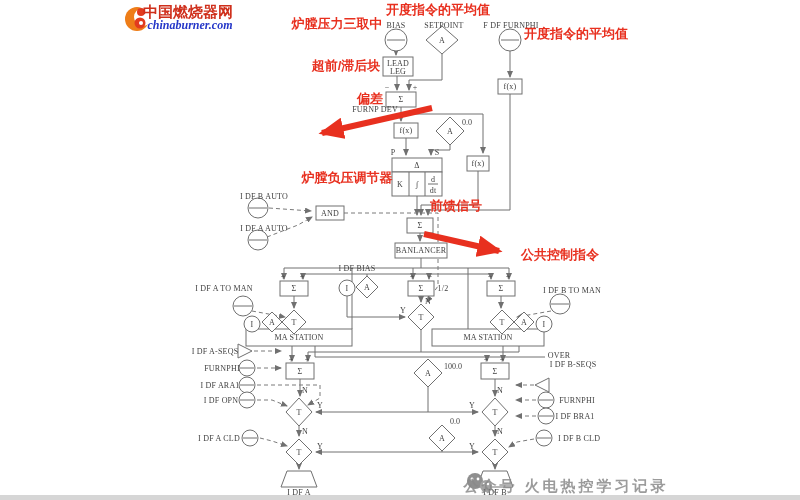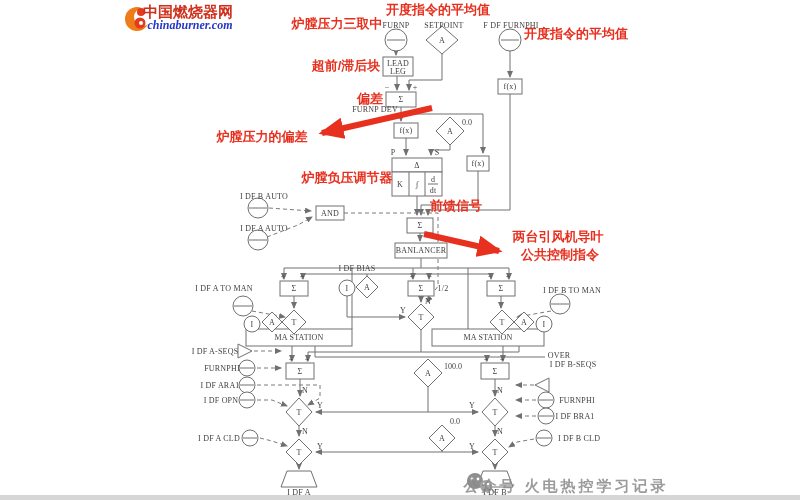--- a/index.html
+++ b/index.html
@@ -198,27 +198,25 @@
 </svg>
 
 <i class="logoT" style="left:188px;top:12px">中国燃烧器网</i>
 <i class="logoU" style="left:190px;top:25px">chinaburner.com</i>
 
 <i class="R" style="left:438px;top:10px">开度指令的平均值</i>
 <i class="R" style="left:337px;top:24px">炉膛压力三取中</i>
 <i class="R" style="left:576px;top:34px">开度指令的平均值</i>
 <i class="R" style="left:346px;top:66px">超前/滞后块</i>
 <i class="R" style="left:370px;top:99px">偏差</i>
-<i class="R" style="left:262px;top:137px">炉膛压力的偏差</i>
 <i class="R" style="left:347px;top:178px">炉膛负压调节器</i>
 <i class="R" style="left:456px;top:206px">前馈信号</i>
-<i class="R" style="left:558px;top:237px">两台引风机导叶</i>
 <i class="R" style="left:560px;top:255px">公共控制指令</i>
 
-<i class="L" style="left:396px;top:25px">FURNP</i>
+<i class="L" style="left:396px;top:25px">BIAS</i>
 <i class="L" style="left:444px;top:25px">SETPOINT</i>
 <i class="L" style="left:511px;top:25px">F DF FURNPHI</i>
 <i class="L" style="left:264px;top:196px">I DF B AUTO</i>
 <i class="L" style="left:264px;top:228px">I DF A AUTO</i>
 <i class="L" style="left:357px;top:268px">I DF BIAS</i>
 <i class="L" style="left:224px;top:288px">I DF A TO MAN</i>
 <i class="L" style="left:572px;top:290px">I DF B TO MAN</i>
 <i class="L" style="left:215px;top:351px">I DF A-SEQS</i>
 <i class="L" style="left:222px;top:368px">FURNPHI</i>
 <i class="L" style="left:220px;top:385px">I DF ARA1</i>

